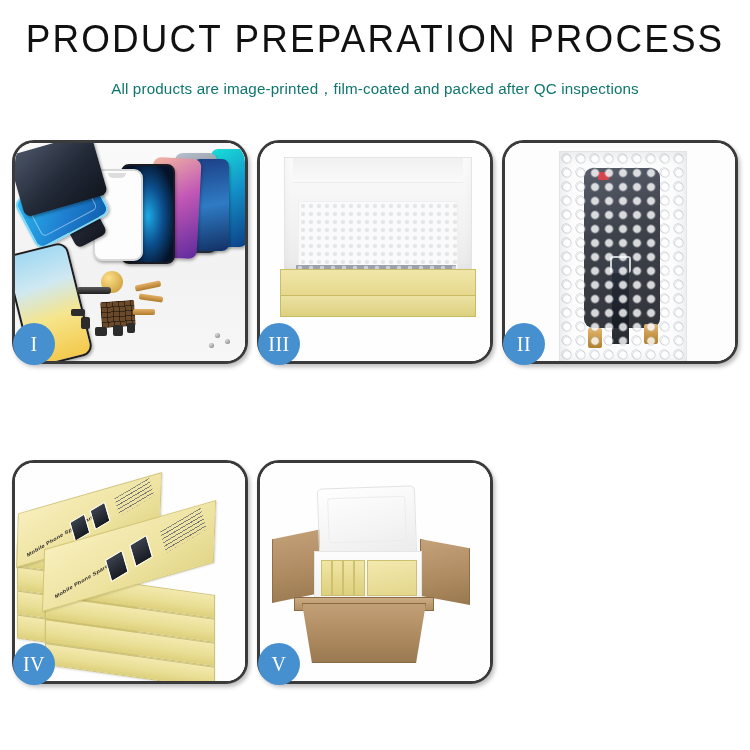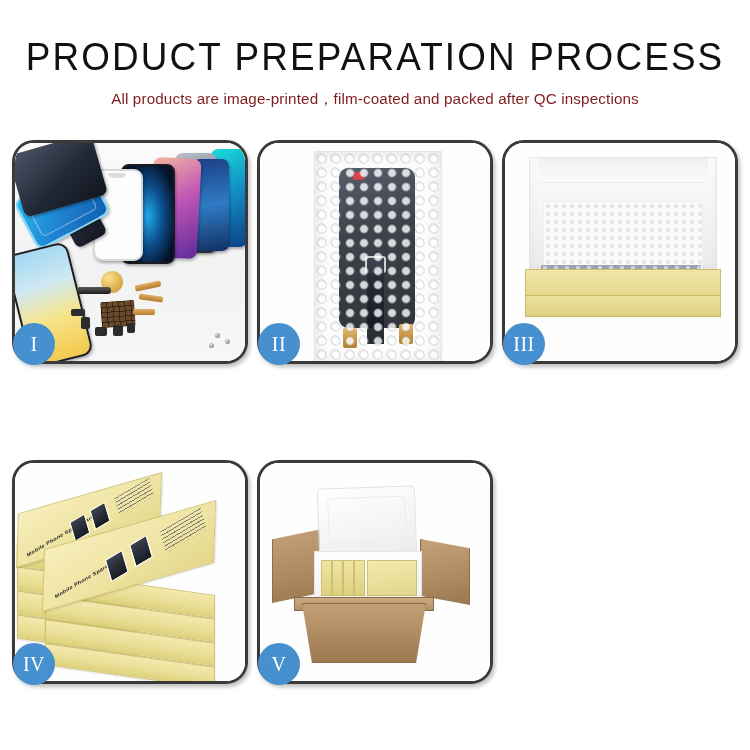--- a/index.html
+++ b/index.html
@@ -11,40 +11,40 @@
     width: 750px;
     height: 750px;
     overflow: hidden;
     font-family: "Liberation Sans", sans-serif;
     position: relative;
   }
 
   
   .header {
     width: 750px;
-    padding-top: 38px;
+    padding-top: 20px;
     text-align: center;
   }
   .page-title {
     font-family: "Liberation Sans", sans-serif;
     font-size: 38px;
     font-weight: 500;
     letter-spacing: 2.2px;
     color: #111111;
     line-height: 1.05;
     white-space: nowrap;
     transform: scaleX(0.97);
   }
   .page-subtitle {
-    margin-top: 11px;
+    margin-top: 19px;
     font-family: "Liberation Sans", sans-serif;
     font-size: 15.2px;
     font-weight: 400;
     letter-spacing: 0.15px;
-    color: #7f1d1d;
+    color: #0f766e;
     white-space: nowrap;
   }
 
   
   .grid {
     position: absolute;
     top: 140px;
     left: 12px;
     width: 726px;
     display: grid;
@@ -408,46 +408,46 @@
         <div class="screw" style="left:200px; top:190px;"></div>
         <div class="screw" style="left:210px; top:196px;"></div>
         <div class="screw" style="left:194px; top:200px;"></div>
       </div>
     </div>
     <div class="badge">I</div>
   </div>
 
   <div class="panel">
     <div class="panel-media">
+      <div class="scene-tray">
+        <div class="tray-lid"></div>
+        <div class="foam-sheet"></div>
+        <div class="tray-inner-foam"></div>
+        <div class="tray-body"></div>
+        <div class="tray-front-lip"></div>
+      </div>
+    </div>
+    <div class="badge">III</div>
+  </div>
+
+  <div class="panel">
+    <div class="panel-media">
       <div class="scene-bubble">
         <div class="bag">
           <div class="lcd-inside"></div>
           <div class="flex-pad"></div>
           <div class="flex-tail"></div>
           <div class="connector" style="left:28px; top:176px; width:14px; height:20px;"></div>
           <div class="connector" style="left:84px; top:172px; width:14px; height:20px;"></div>
           <div class="red-mark"></div>
           <div class="bubble-overlay"></div>
         </div>
       </div>
     </div>
     <div class="badge">II</div>
-  </div>
-
-  <div class="panel">
-    <div class="panel-media">
-      <div class="scene-tray">
-        <div class="tray-lid"></div>
-        <div class="foam-sheet"></div>
-        <div class="tray-inner-foam"></div>
-        <div class="tray-body"></div>
-        <div class="tray-front-lip"></div>
-      </div>
-    </div>
-    <div class="badge">III</div>
   </div>
 
   <div class="panel">
     <div class="panel-media">
       <div class="scene-stack">
 
         <div class="sbox" style="left:2px; top:88px; width:118px; height:22px; transform:skewY(8deg);"></div>
         <div class="sbox" style="left:2px; top:112px; width:118px; height:22px; transform:skewY(8deg);"></div>
         <div class="sbox" style="left:2px; top:136px; width:118px; height:22px; transform:skewY(8deg);"></div>
         <div class="sbox" style="left:2px; top:160px; width:118px; height:22px; transform:skewY(8deg);"></div>

